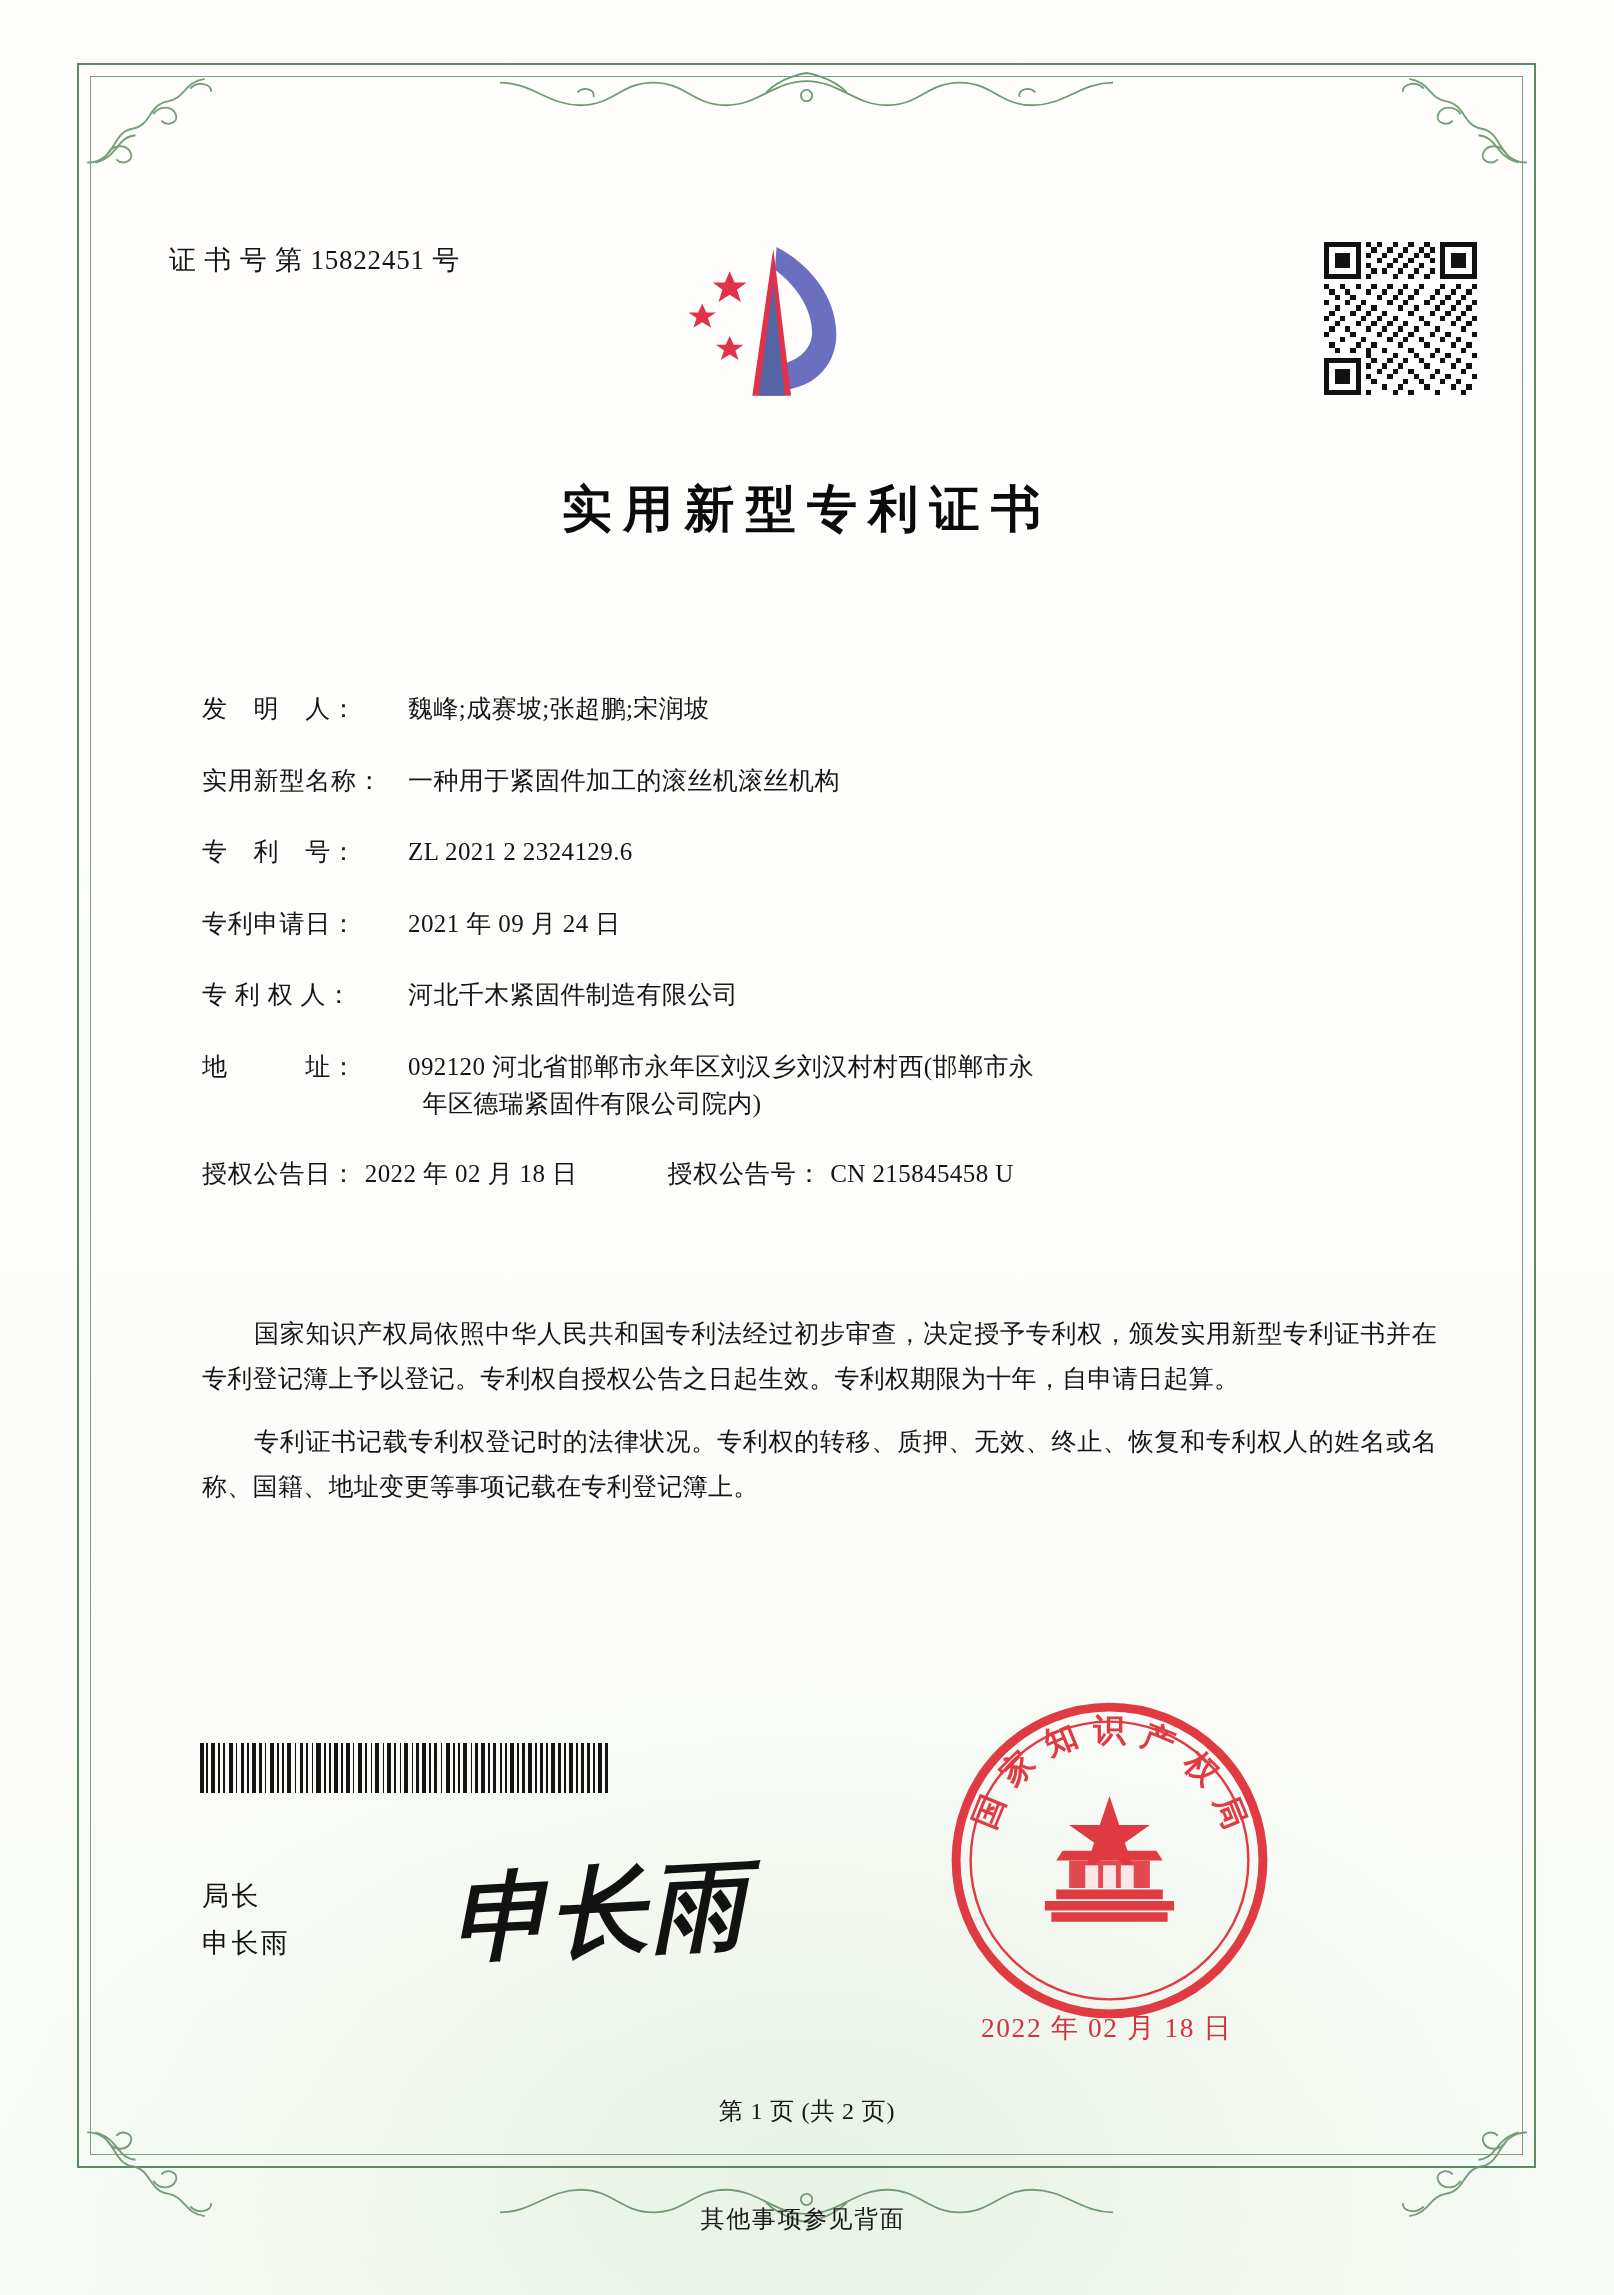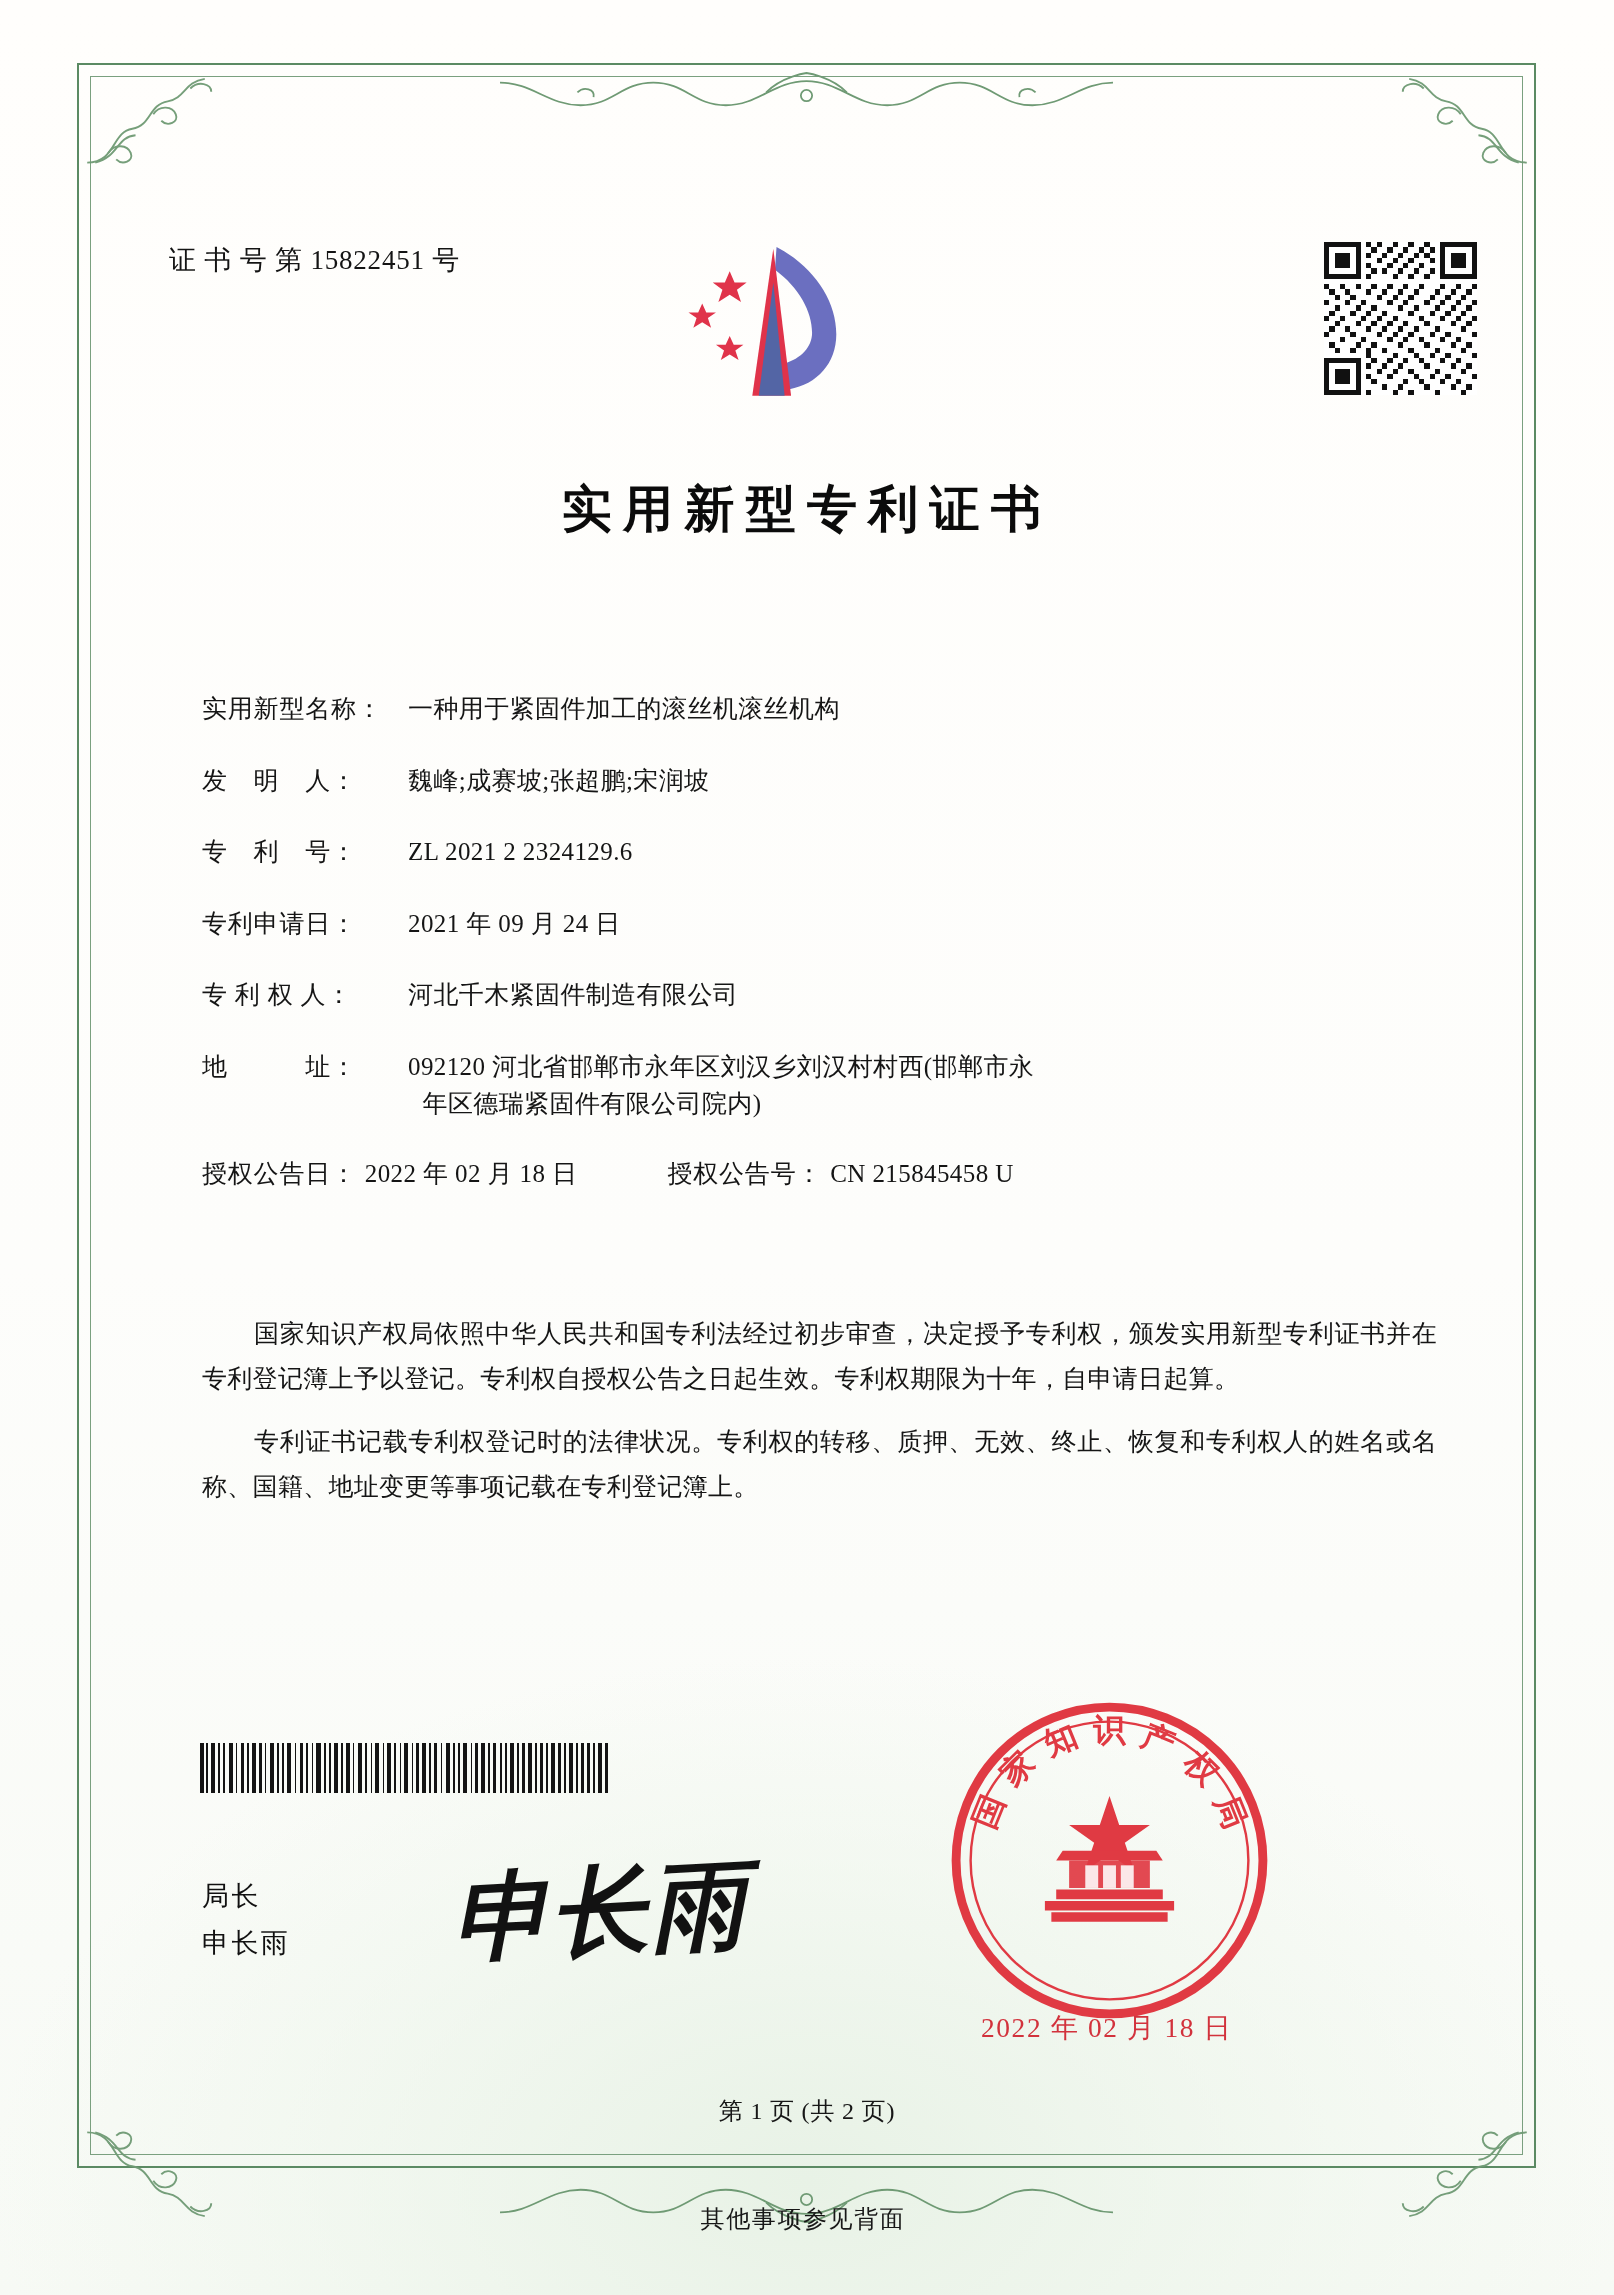--- a/index.html
+++ b/index.html
@@ -493,30 +493,30 @@
         <rect x="21" y="28" width="1" height="1"></rect>
         <rect x="26" y="28" width="1" height="1"></rect>
     </g>
   </svg>
 
   <div class="title">实用新型专利证书</div>
 
   <div class="fields">
 
     <div class="field-row">
+      <div class="field-label">发　明　人：</div>
+      <div class="field-value">
+        <span>魏峰;成赛坡;张超鹏;宋润坡</span>
+      </div>
+    </div>
+
+    <div class="field-row">
       <div class="field-label">实用新型名称：</div>
       <div class="field-value">
         <span>一种用于紧固件加工的滚丝机滚丝机构</span>
-      </div>
-    </div>
-
-    <div class="field-row">
-      <div class="field-label">发　明　人：</div>
-      <div class="field-value">
-        <span>魏峰;成赛坡;张超鹏;宋润坡</span>
       </div>
     </div>
 
     <div class="field-row">
       <div class="field-label">专　利　号：</div>
       <div class="field-value">
         <span>ZL 2021 2 2324129.6</span>
       </div>
     </div>
 

